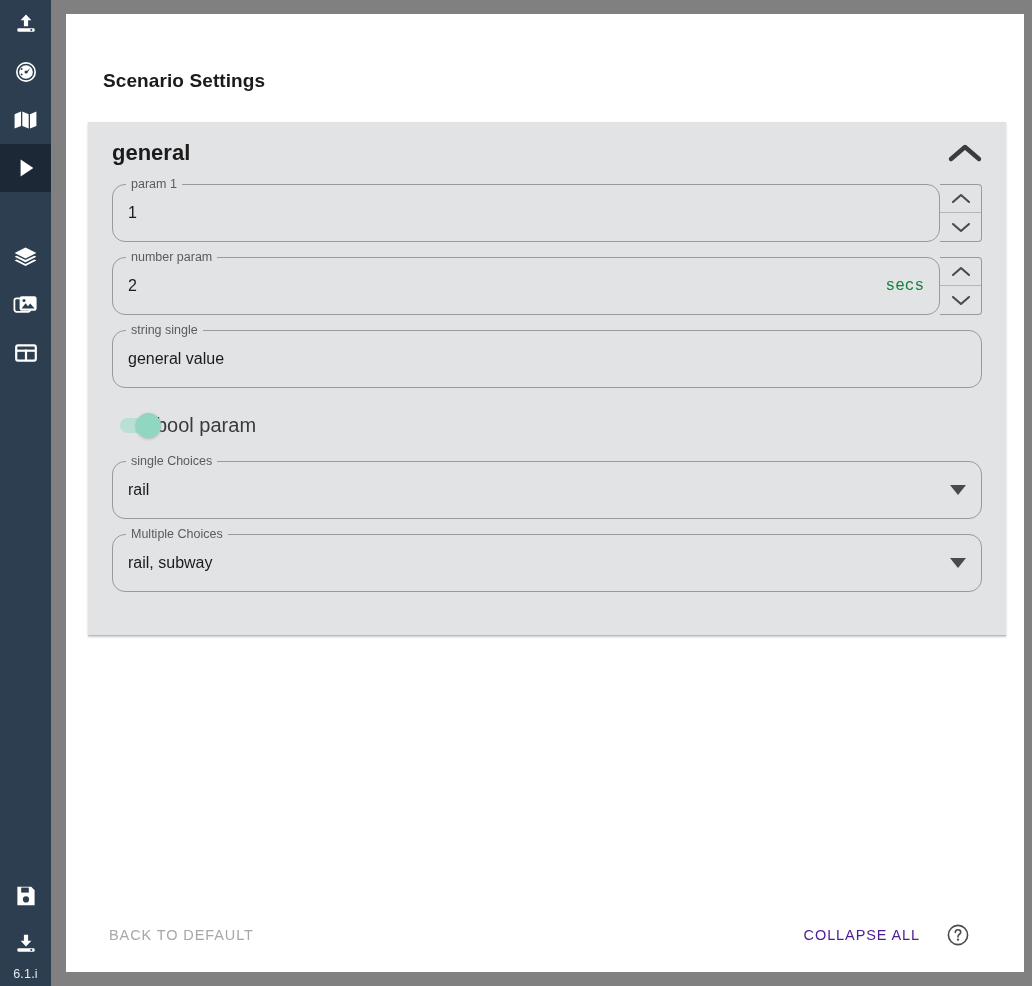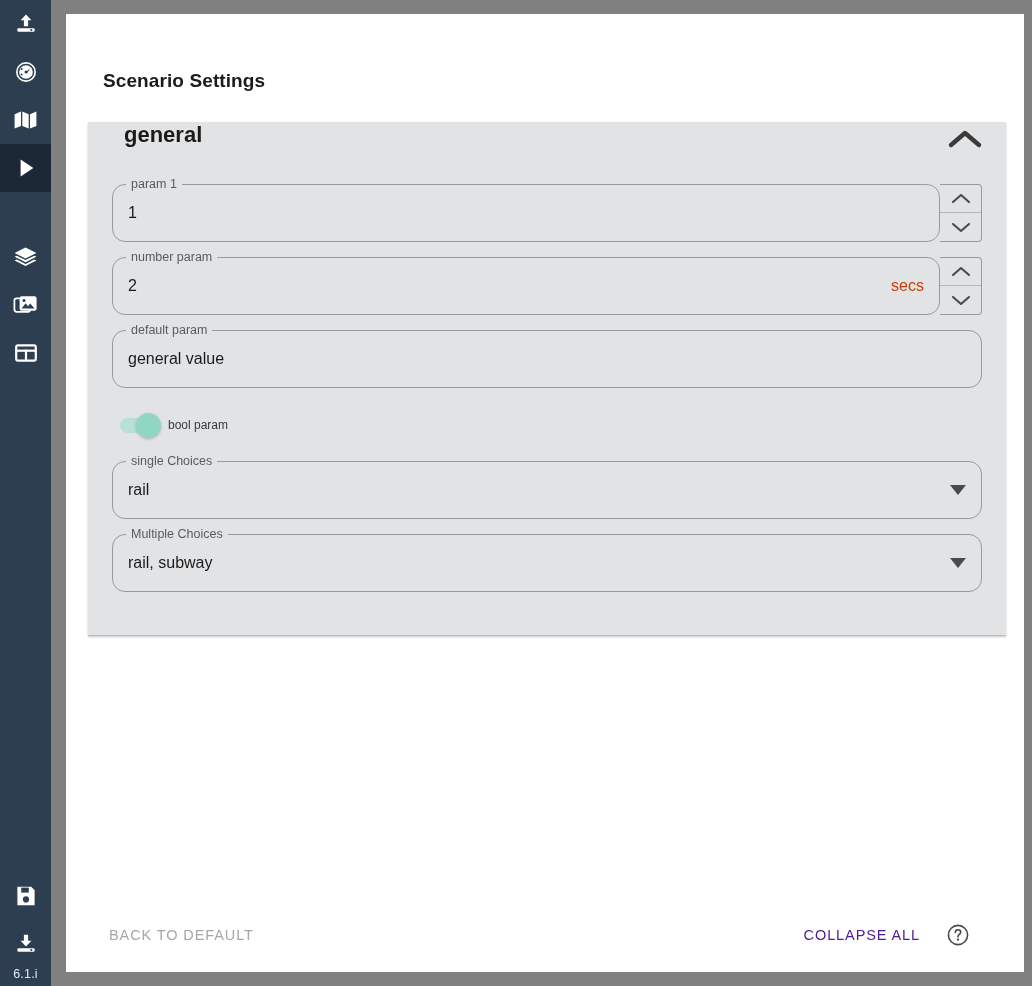--- a/index.html
+++ b/index.html
@@ -57,24 +57,23 @@
   #panel {
     position: absolute; left: 22px; top: 108px;
     width: 918px;
     background: #e2e3e5;
     border-bottom: 1px solid #b9bbbe;
     box-shadow: 0 1px 2px rgba(0,0,0,.22);
     padding-bottom: 28px;
   }
   #panel-header {
     height: 62px;
-    display: flex; justify-content: space-between;
+    display: flex; align-items: center; justify-content: space-between;
     padding: 0 18px 0 24px;
     cursor: pointer;
-    margin-left: 12px;
   }
   #panel-header .ttl { font-size: 22px; font-weight: bold; color: #1b1b1b; }
   .chev-up { width: 46px; height: 34px; display: flex; align-items: center; justify-content: center; }
 
   .fields { padding: 0 24px; }
 
   
   .field { position: relative; margin-bottom: 15px; }
   .field-row { display: flex; align-items: stretch; }
 
@@ -97,21 +96,21 @@
     color: #5b5b5b;
     line-height: 14px;
     white-space: nowrap;
   }
   .value {
     font-size: 16px; color: #1b1b1b;
     flex: 1 1 auto;
     white-space: nowrap; overflow: hidden;
   }
   .value.placeholder { color: #6d6d6d; }
-  .suffix { font-size: 16px; color: #c2410c; padding-left: 10px; }
+  .suffix { font-size: 16px; color: #15803d; padding-left: 10px; font-family: Liberation Mono, monospace; }
 
   
   .spinner {
     width: 42px;
     border: 1px solid #9a9a9a;
     border-left: none;
     border-radius: 0 4px 4px 0;
     display: flex; flex-direction: column;
   }
   .spin-btn {
@@ -145,22 +144,22 @@
     cursor: pointer;
     flex: 0 0 auto;
   }
   .toggle .knob {
     position: absolute; right: -5px; top: -5px;
     width: 25px; height: 25px; border-radius: 50%;
     background: #91d6c0;
     box-shadow: 0 1px 3px rgba(0,0,0,.22);
   }
   .toggle-label {
-    font-size: 12px; color: #3a3a3a;
-    margin-left: 12px;
+    font-size: 20px; color: #3a3a3a;
+    margin-left: 0;
   }
 
   
   #footer {
     position: absolute; left: 0; right: 0; bottom: 0;
     height: 74px;
     display: flex; align-items: center;
     padding: 0 54px 0 37px;
   }
   .txt-btn {
@@ -337,21 +336,21 @@
                   <path d="M3 3 L11 10 L19 3" fill="none" stroke="#4a4a4a" stroke-width="2.1" stroke-linecap="round" stroke-linejoin="round"></path>
                 </svg>
               </div>
             </div>
           </div>
         </div>
 
         <div class="field">
           <div class="field-row">
             <div class="outline">
-              <span class="legend">default param</span>
+              <span class="legend">string single</span>
               <span class="value">general value</span>
             </div>
           </div>
         </div>
 
         <div class="toggle-row">
           <div class="toggle">
             <span class="knob"></span>
           </div>
           <span class="toggle-label">bool param</span>

